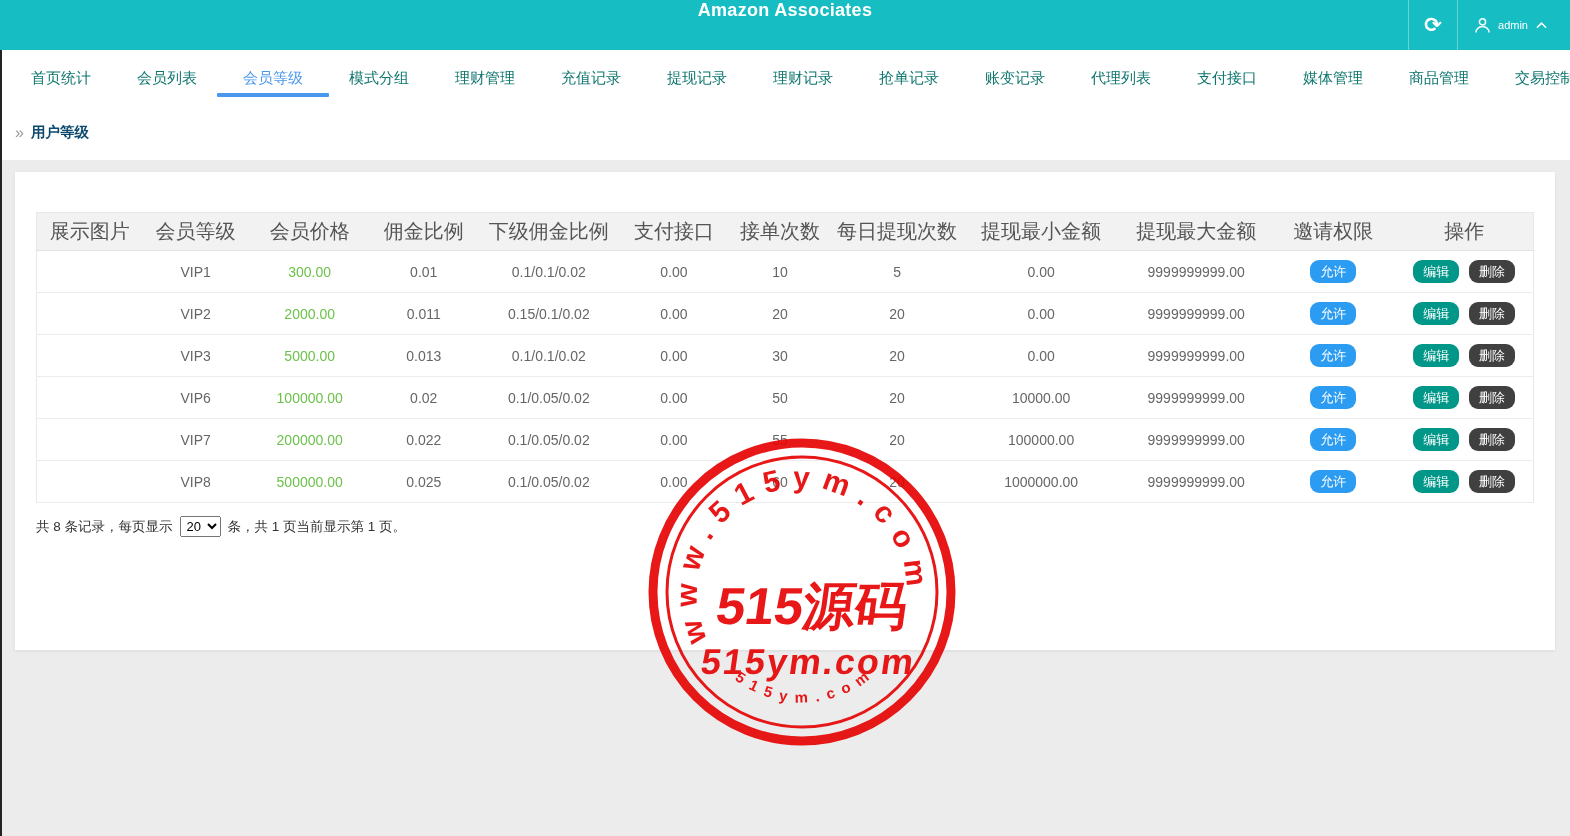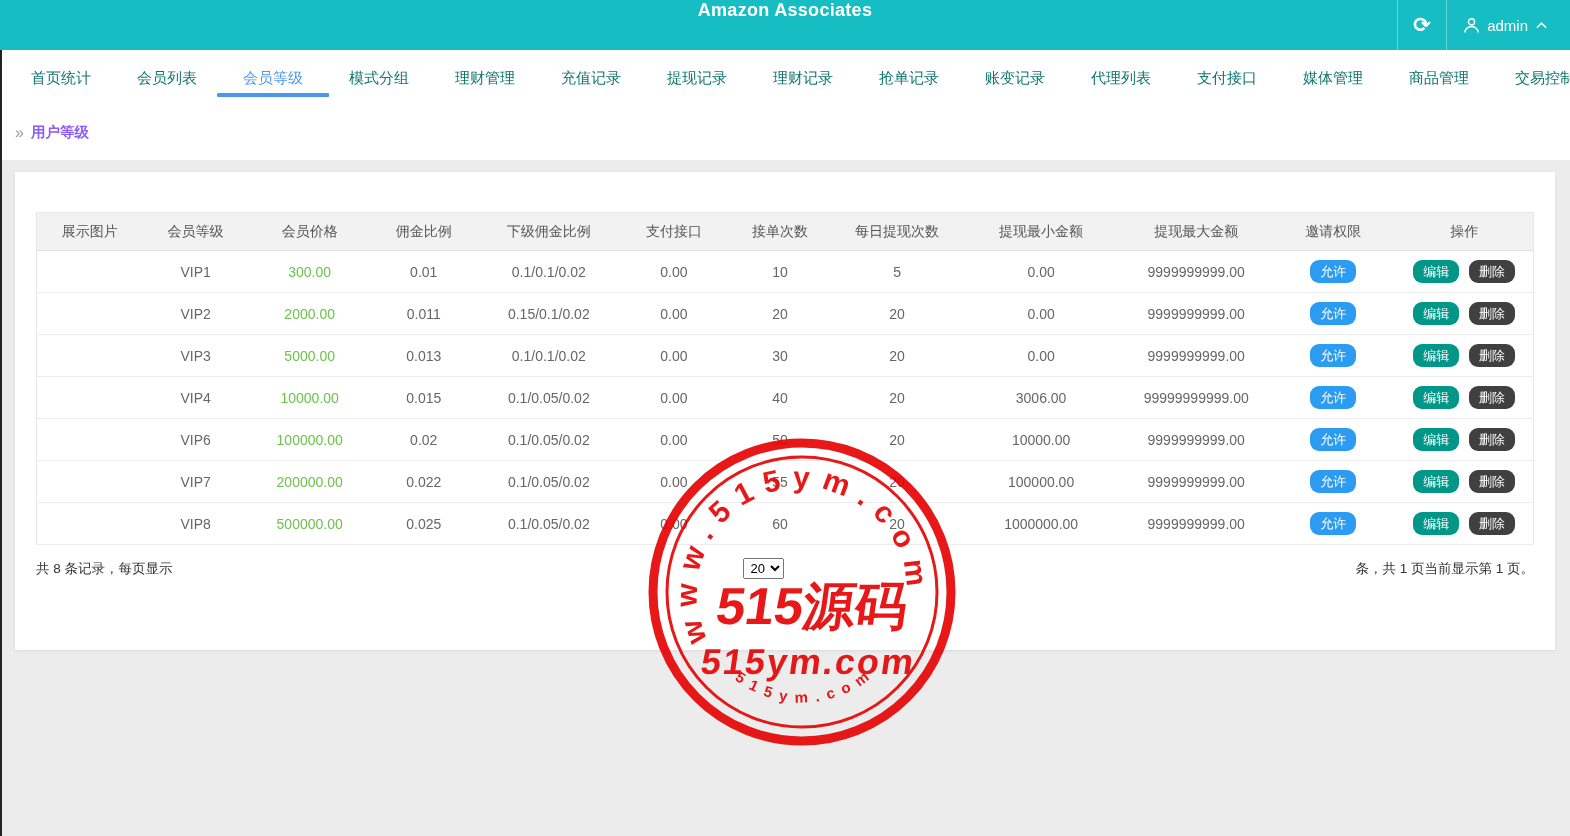--- a/index.html
+++ b/index.html
@@ -8,58 +8,58 @@
 
   
   .topbar { position:relative; height:50px; background:#16bdc2; display:flex;
     align-items:flex-start; justify-content:center; }
   .topbar-title { color:#fff; font-size:18px; font-weight:600; letter-spacing:.3px; }
   .topbar-right { position:absolute; right:0; top:0; height:50px; display:flex; align-items:center; }
   .top-sep { width:1px; height:50px; background:rgba(255,255,255,.35); }
   .refresh-btn { width:48px; height:50px; display:flex; align-items:center; justify-content:center;
     color:#fff; font-size:21px; font-weight:bold; cursor:pointer; }
   .user-box { display:flex; align-items:center; gap:7px; padding:0 22px 0 16px; height:50px; cursor:pointer; }
-  .user-name { color:#fff; font-size:15px; }
+  .user-name { color:#fff; font-size:11px; }
 
   
   .nav { height:55px; background:#fff; display:flex; align-items:center; padding-left:8px; }
   .nav-item { position:relative; font-size:15px; color:#0f766e; padding:0 14px; margin:0 9px;
     height:55px; line-height:55px; cursor:pointer; white-space:nowrap; }
   .nav-item.active { color:#4a97ee; }
   .nav-item.active::after { content:""; position:absolute; left:-12px; right:-12px; bottom:8px;
     height:4px; background:#4a97ee; border-radius:1px; }
 
   
   .crumb { height:55px; background:#fff; display:flex; align-items:center; padding-left:15px;
     gap:7px; }
   .crumb-icon { color:#9a9a9a; font-size:16px; }
-  .crumb-label { color:#8b5cf6; font-size:14.5px; font-weight:bold; }
+  .crumb-label { color:#0c4a6e; font-size:14.5px; font-weight:bold; }
 
   
   .main { padding:12px 15px; }
   .card { position:relative; background:#fff; height:478px; padding:40px 21px 0 21px;
     box-shadow:0 1px 3px rgba(0,0,0,.08); }
 
   table { width:100%; border-collapse:collapse; table-layout:fixed;
     border:1px solid #e7e7e7; }
-  th { height:38px; background:#f2f2f2; font-size:14px; font-weight:normal; color:#555;
+  th { height:38px; background:#f2f2f2; font-size:20px; font-weight:normal; color:#555;
     border-bottom:1px solid #e2e2e2; }
   td { height:42px; font-size:14px; color:#666; text-align:center;
     border-bottom:1px solid #ececec; background:#fff; }
   tr.hl td { background:#f7f7f7; }
   td.price { color:#6cc24a; }
   th, td { text-align:center; overflow:hidden; white-space:nowrap; }
 
   .btn { display:inline-block; border:none; border-radius:9px; color:#fff; font-size:13px;
     padding:5px 10px; cursor:pointer; font-family:inherit; line-height:1; }
   .btn-allow { background:#2b9cf2; }
   .btn-edit  { background:#009688; }
   .btn-del   { background:#404040; margin-left:6px; }
 
-  .pager { margin-top:13px; font-size:13.5px; color:#333; display:flex; align-items:center; gap:4px;justify-content:space-between; }
+  .pager { margin-top:13px; font-size:13.5px; color:#333; display:flex; align-items:center; gap:4px; }
   .pager select { font-size:13px; margin:0 3px; padding:1px 2px; font-family:inherit; }
 
   
   .stamp { position:absolute; left:627px; top:260px; width:320px; height:320px;
     pointer-events:none; opacity:.9; z-index:9; }
 
   
   .win-edge { position:absolute; left:0; top:50px; width:2px; height:786px; background:#232323; }
 </style>
 </head>
@@ -201,39 +201,20 @@
     <td>
       <button class="btn btn-allow">允许</button>
     </td>
     <td>
       <button class="btn btn-edit">编辑</button>
       <button class="btn btn-del">删除</button>
     </td>
   </tr>
           <tr>
     <td></td>
-    <td>VIP4</td>
-    <td class="price">10000.00</td>
-    <td>0.015</td>
-    <td>0.1/0.05/0.02</td>
-    <td>0.00</td>
-    <td>40</td>
-    <td>20</td>
-    <td>3006.00</td>
-    <td>99999999999.00</td>
-    <td>
-      <button class="btn btn-allow">允许</button>
-    </td>
-    <td>
-      <button class="btn btn-edit">编辑</button>
-      <button class="btn btn-del">删除</button>
-    </td>
-  </tr>
-          <tr>
-    <td></td>
     <td>VIP6</td>
     <td class="price">100000.00</td>
     <td>0.02</td>
     <td>0.1/0.05/0.02</td>
     <td>0.00</td>
     <td>50</td>
     <td>20</td>
     <td>10000.00</td>
     <td>9999999999.00</td>
     <td>

